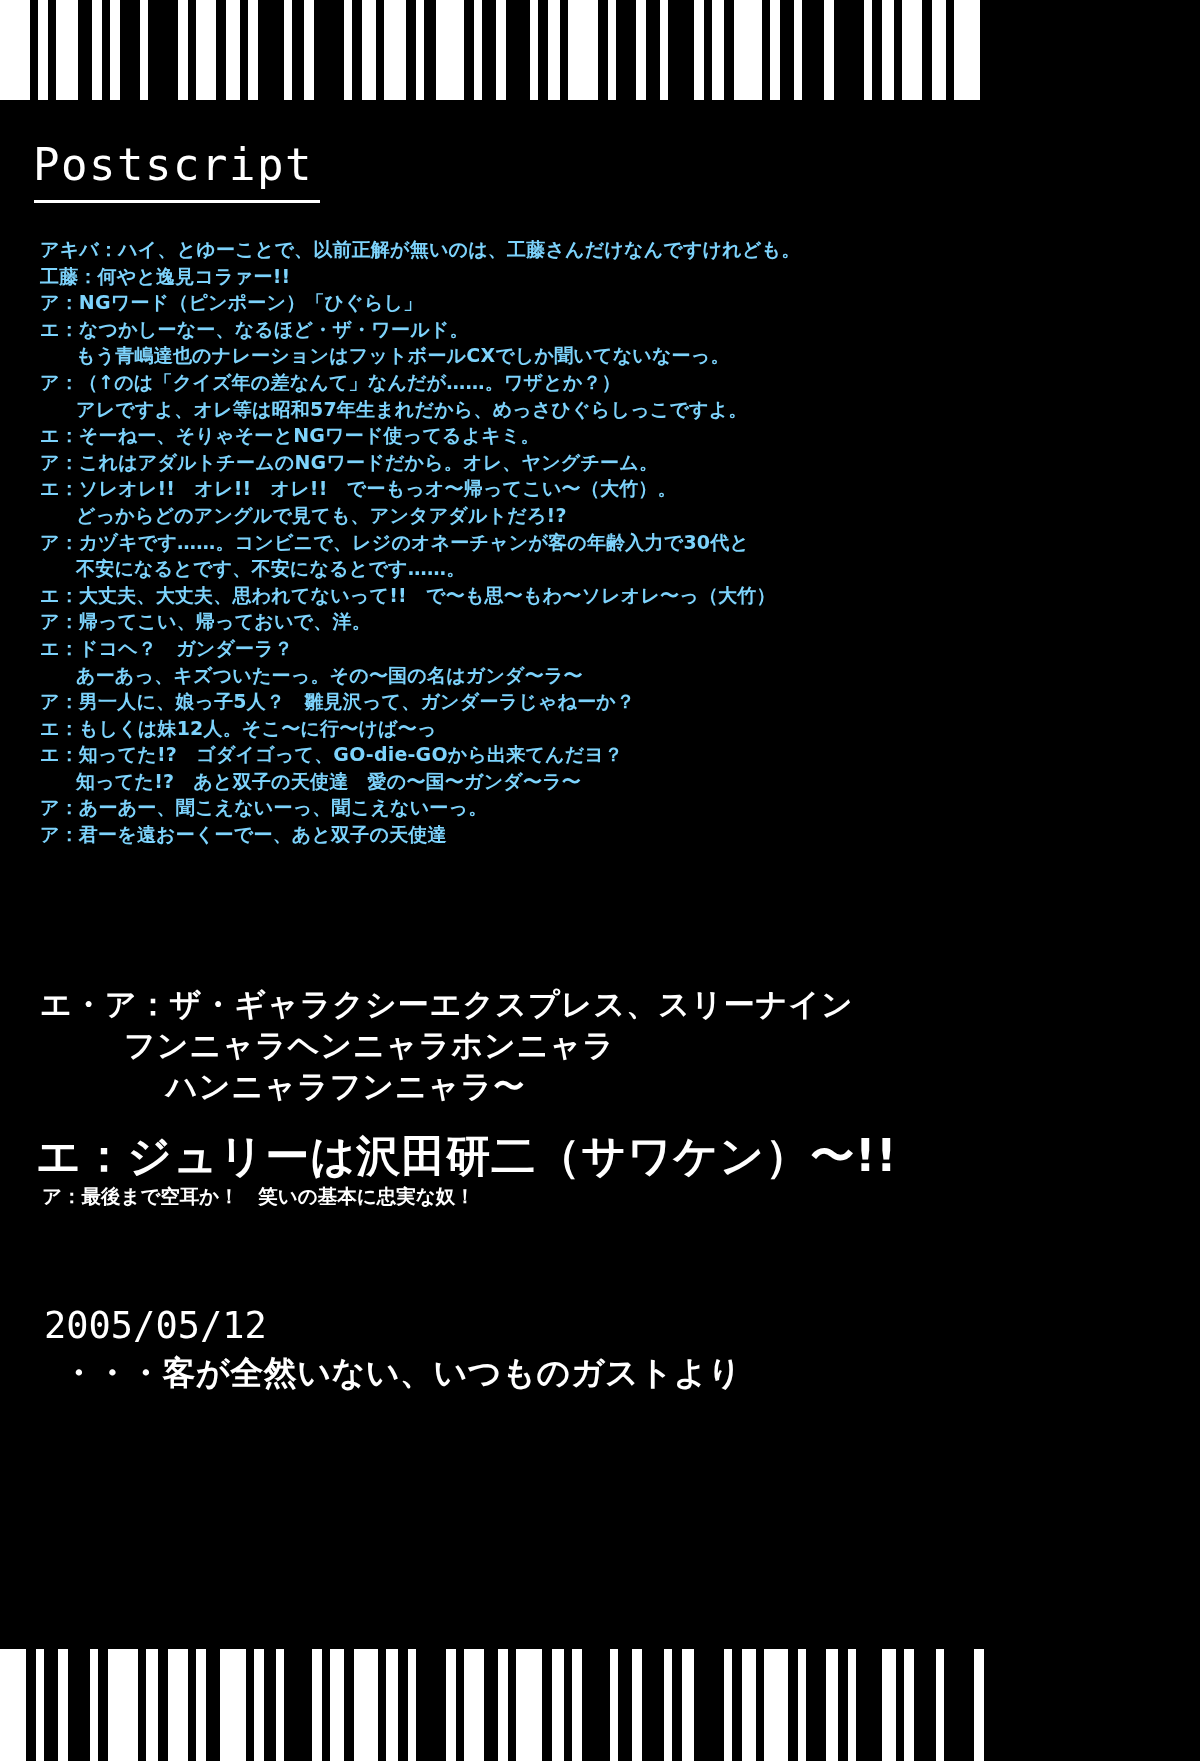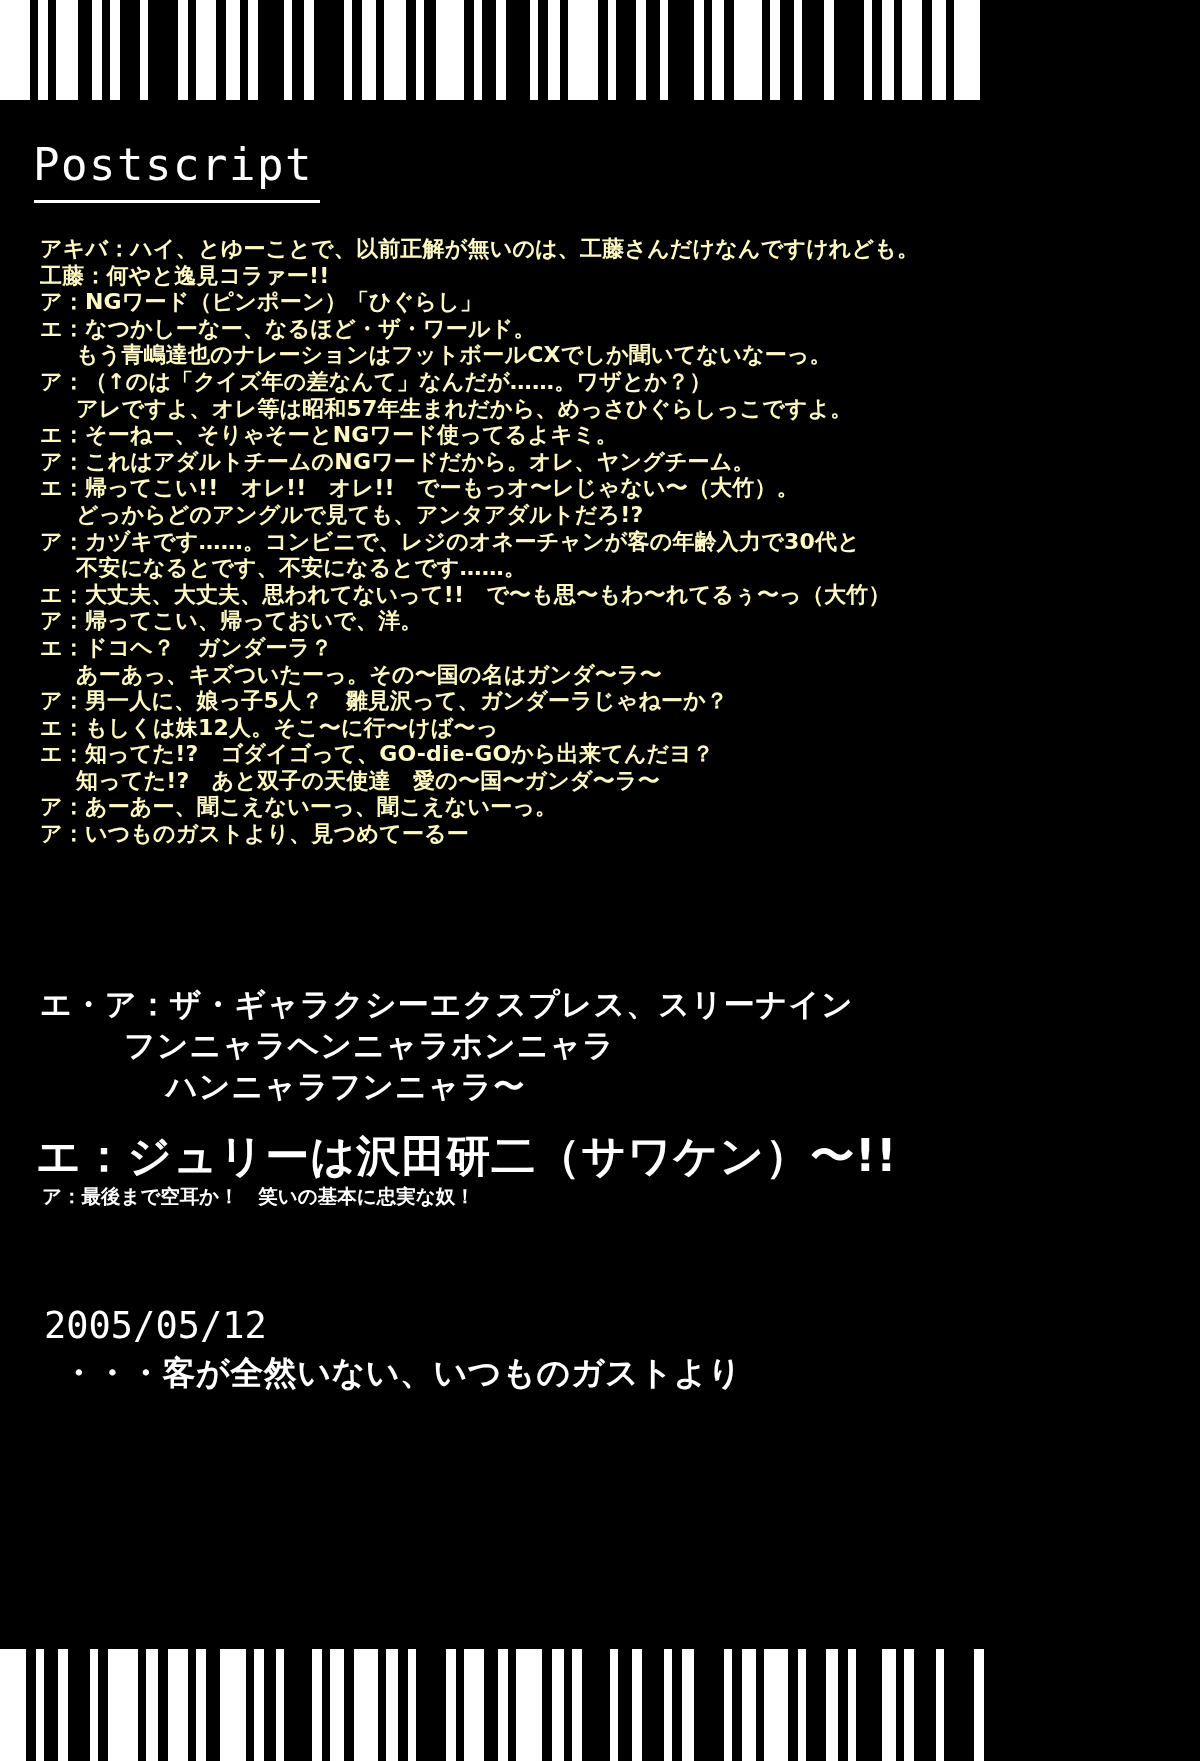--- a/index.html
+++ b/index.html
@@ -60,26 +60,26 @@
     background: #ffffff;
   }
 
   .dialogue {
     position: absolute;
     left: 40px;
     top: 136px;
     width: 1120px;
   }
   .dialogue .line {
-    font-size: 22px;
+    font-size: 19px;
     line-height: 26.6px;
     white-space: pre;
     letter-spacing: 0.2px;
     font-weight: 700;
-    color: #fef9c3;
+    color: #7dd3fc;
   }
   .dialogue .line.indent { padding-left: 36px; }
 
   .chant {
     position: absolute;
     left: 40px;
     top: 884px;
     width: 1120px;
   }
   .chant .big {
@@ -221,34 +221,34 @@
   <div class="dialogue">
       <div class="line">アキバ：ハイ、とゆーことで、以前正解が無いのは、工藤さんだけなんですけれども。</div>
       <div class="line">工藤：何やと逸見コラァー!!</div>
       <div class="line">ア：NGワード（ピンポーン）「ひぐらし」</div>
       <div class="line">エ：なつかしーなー、なるほど・ザ・ワールド。</div>
       <div class="line indent">もう青嶋達也のナレーションはフットボールCXでしか聞いてないなーっ。</div>
       <div class="line">ア：（↑のは「クイズ年の差なんて」なんだが……。ワザとか？）</div>
       <div class="line indent">アレですよ、オレ等は昭和57年生まれだから、めっさひぐらしっこですよ。</div>
       <div class="line">エ：そーねー、そりゃそーとNGワード使ってるよキミ。</div>
       <div class="line">ア：これはアダルトチームのNGワードだから。オレ、ヤングチーム。</div>
-      <div class="line">エ：帰ってこい!!　オレ!!　オレ!!　でーもっオ〜レじゃない〜（大竹）。</div>
+      <div class="line">エ：ソレオレ!!　オレ!!　オレ!!　でーもっオ〜帰ってこい〜（大竹）。</div>
       <div class="line indent">どっからどのアングルで見ても、アンタアダルトだろ!?</div>
       <div class="line">ア：カヅキです……。コンビニで、レジのオネーチャンが客の年齢入力で30代と</div>
       <div class="line indent">不安になるとです、不安になるとです……。</div>
-      <div class="line">エ：大丈夫、大丈夫、思われてないって!!　で〜も思〜もわ〜れてるぅ〜っ（大竹）</div>
+      <div class="line">エ：大丈夫、大丈夫、思われてないって!!　で〜も思〜もわ〜ソレオレ〜っ（大竹）</div>
       <div class="line">ア：帰ってこい、帰っておいで、洋。</div>
       <div class="line">エ：ドコヘ？　ガンダーラ？</div>
       <div class="line indent">あーあっ、キズついたーっ。その〜国の名はガンダ〜ラ〜</div>
       <div class="line">ア：男一人に、娘っ子5人？　雛見沢って、ガンダーラじゃねーか？</div>
       <div class="line">エ：もしくは妹12人。そこ〜に行〜けば〜っ</div>
       <div class="line">エ：知ってた!?　ゴダイゴって、GO-die-GOから出来てんだヨ？</div>
       <div class="line indent">知ってた!?　あと双子の天使達　愛の〜国〜ガンダ〜ラ〜</div>
       <div class="line">ア：あーあー、聞こえないーっ、聞こえないーっ。</div>
-      <div class="line">ア：いつものガストより、見つめてーるー</div>
+      <div class="line">ア：君ーを遠おーくーでー、あと双子の天使達</div>
     </div>
 
   <div class="chant">
       <div class="big">エ・ア：ザ・ギャラクシーエクスプレス、スリーナイン</div>
       <div class="big i1">フンニャラヘンニャラホンニャラ</div>
       <div class="big i2">ハンニャラフンニャラ〜</div>
     </div>
 
   <div class="finale">
     <div class="huge">エ：ジュリーは沢田研二（サワケン）〜!!</div>

